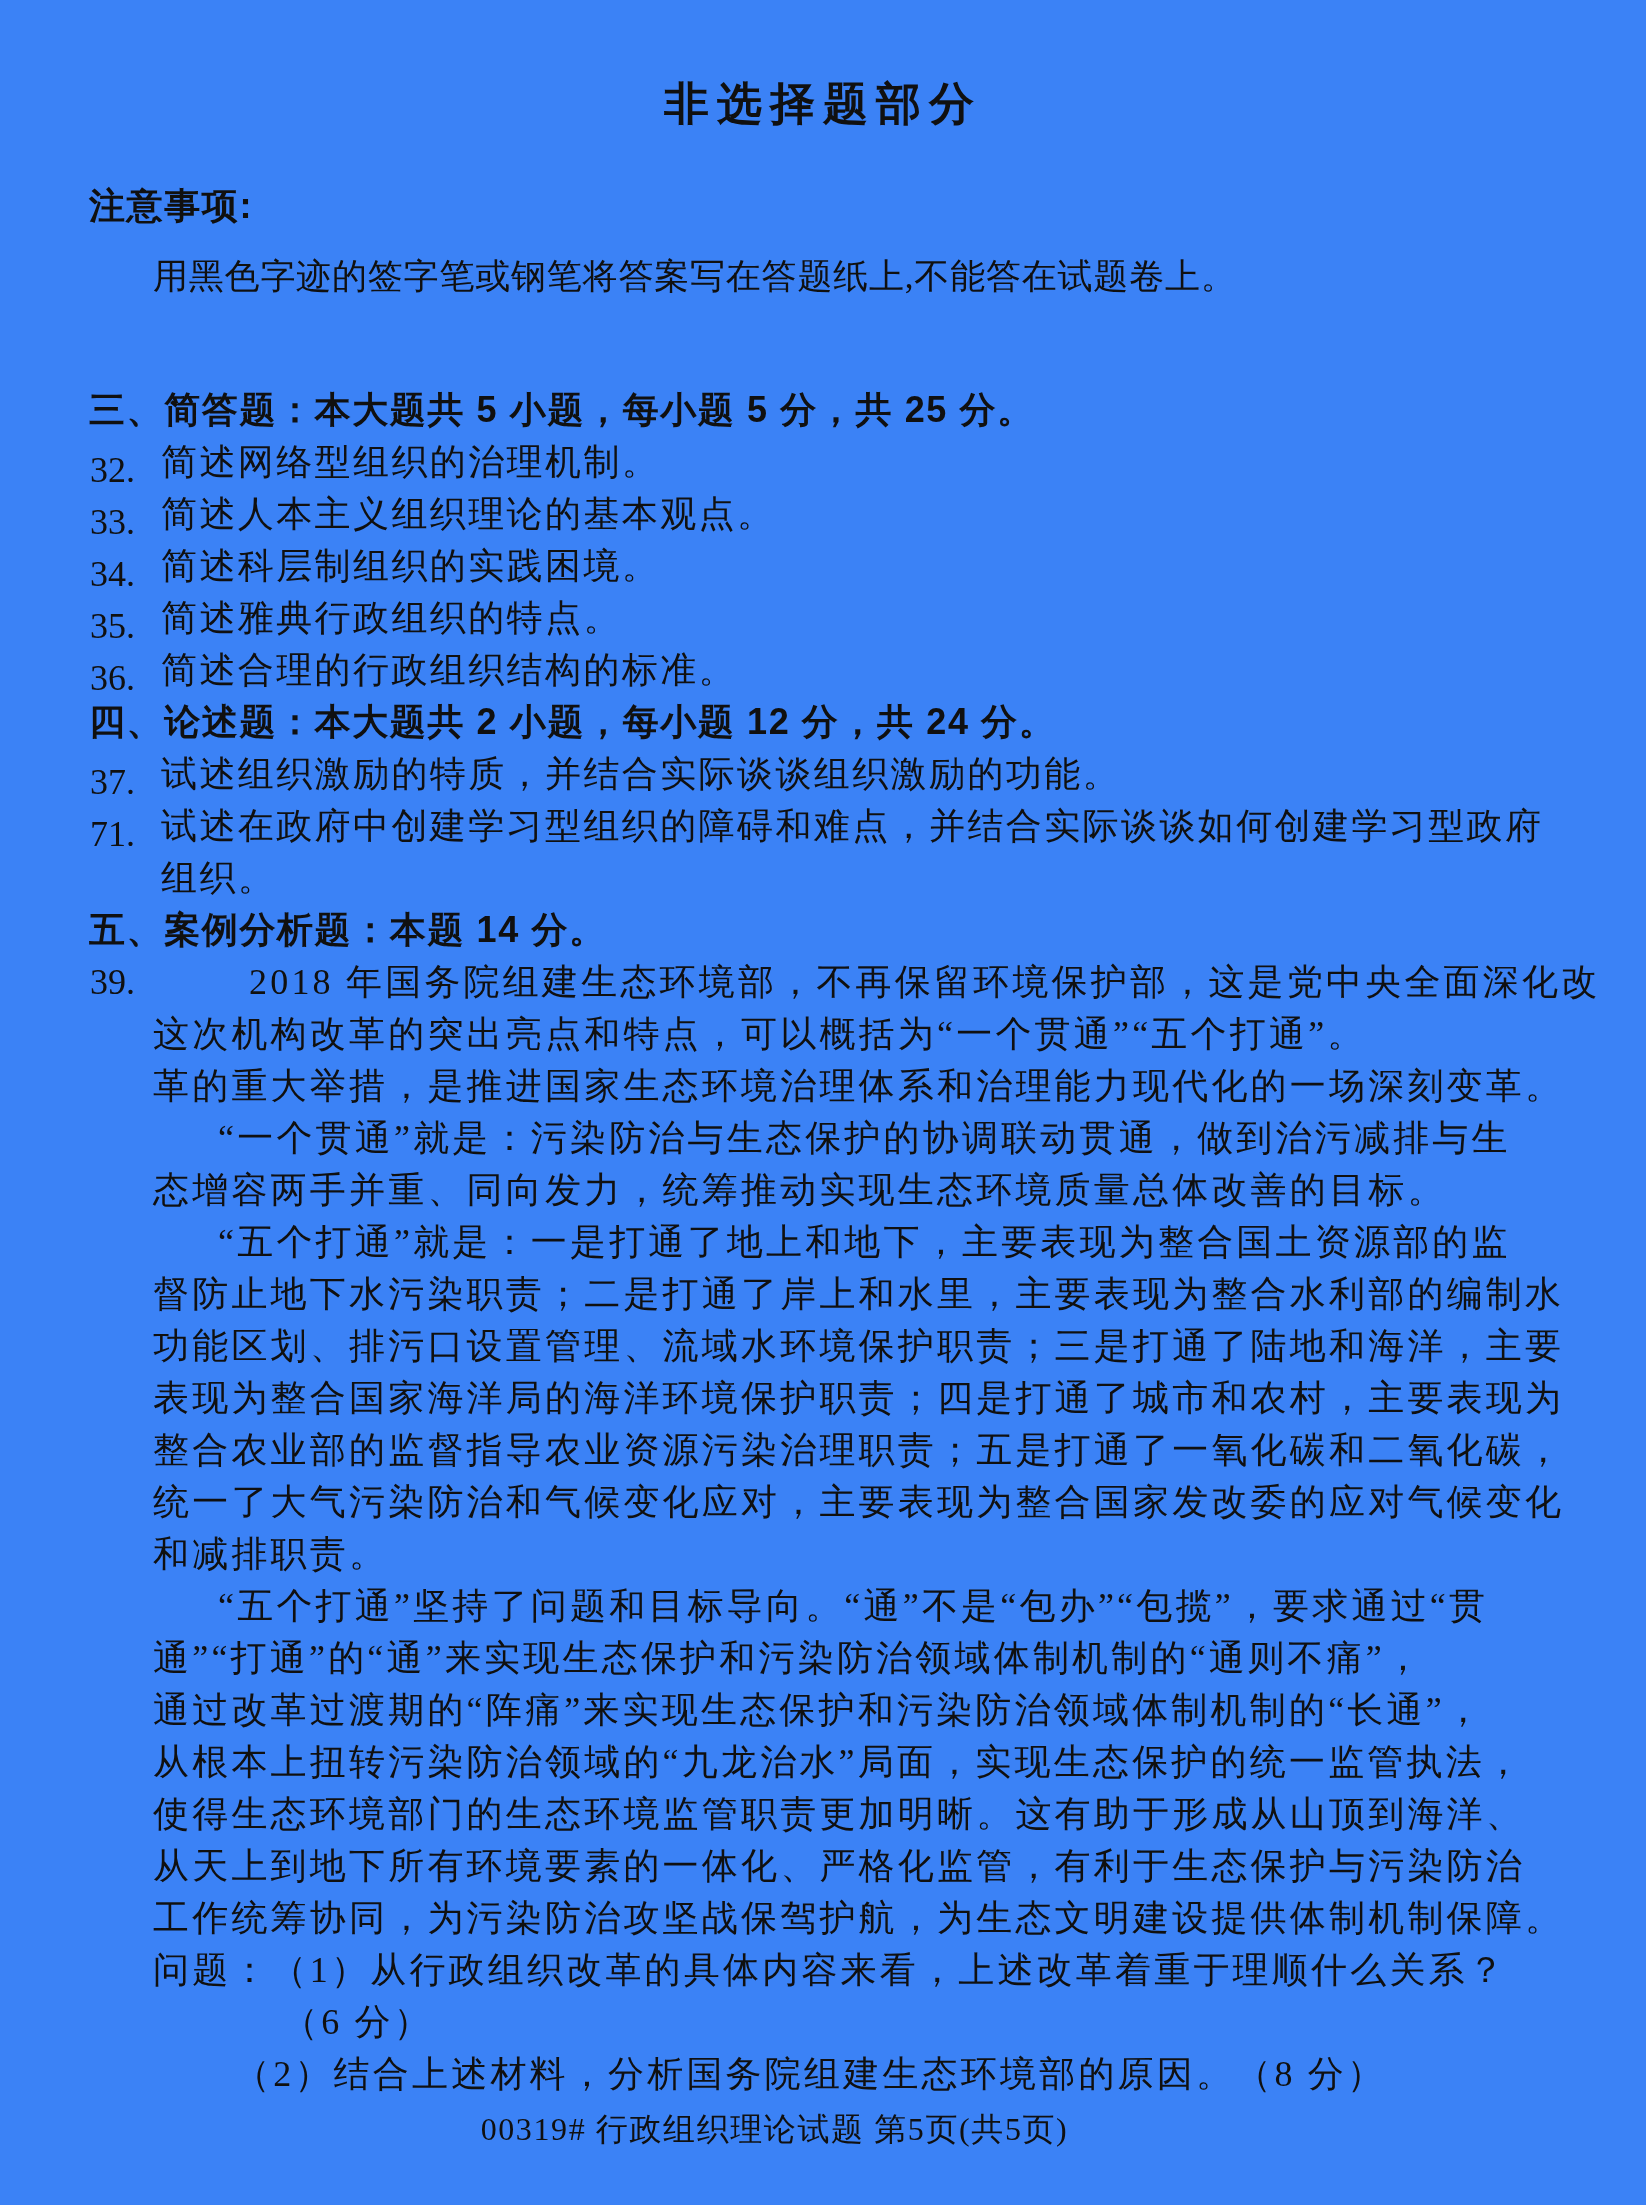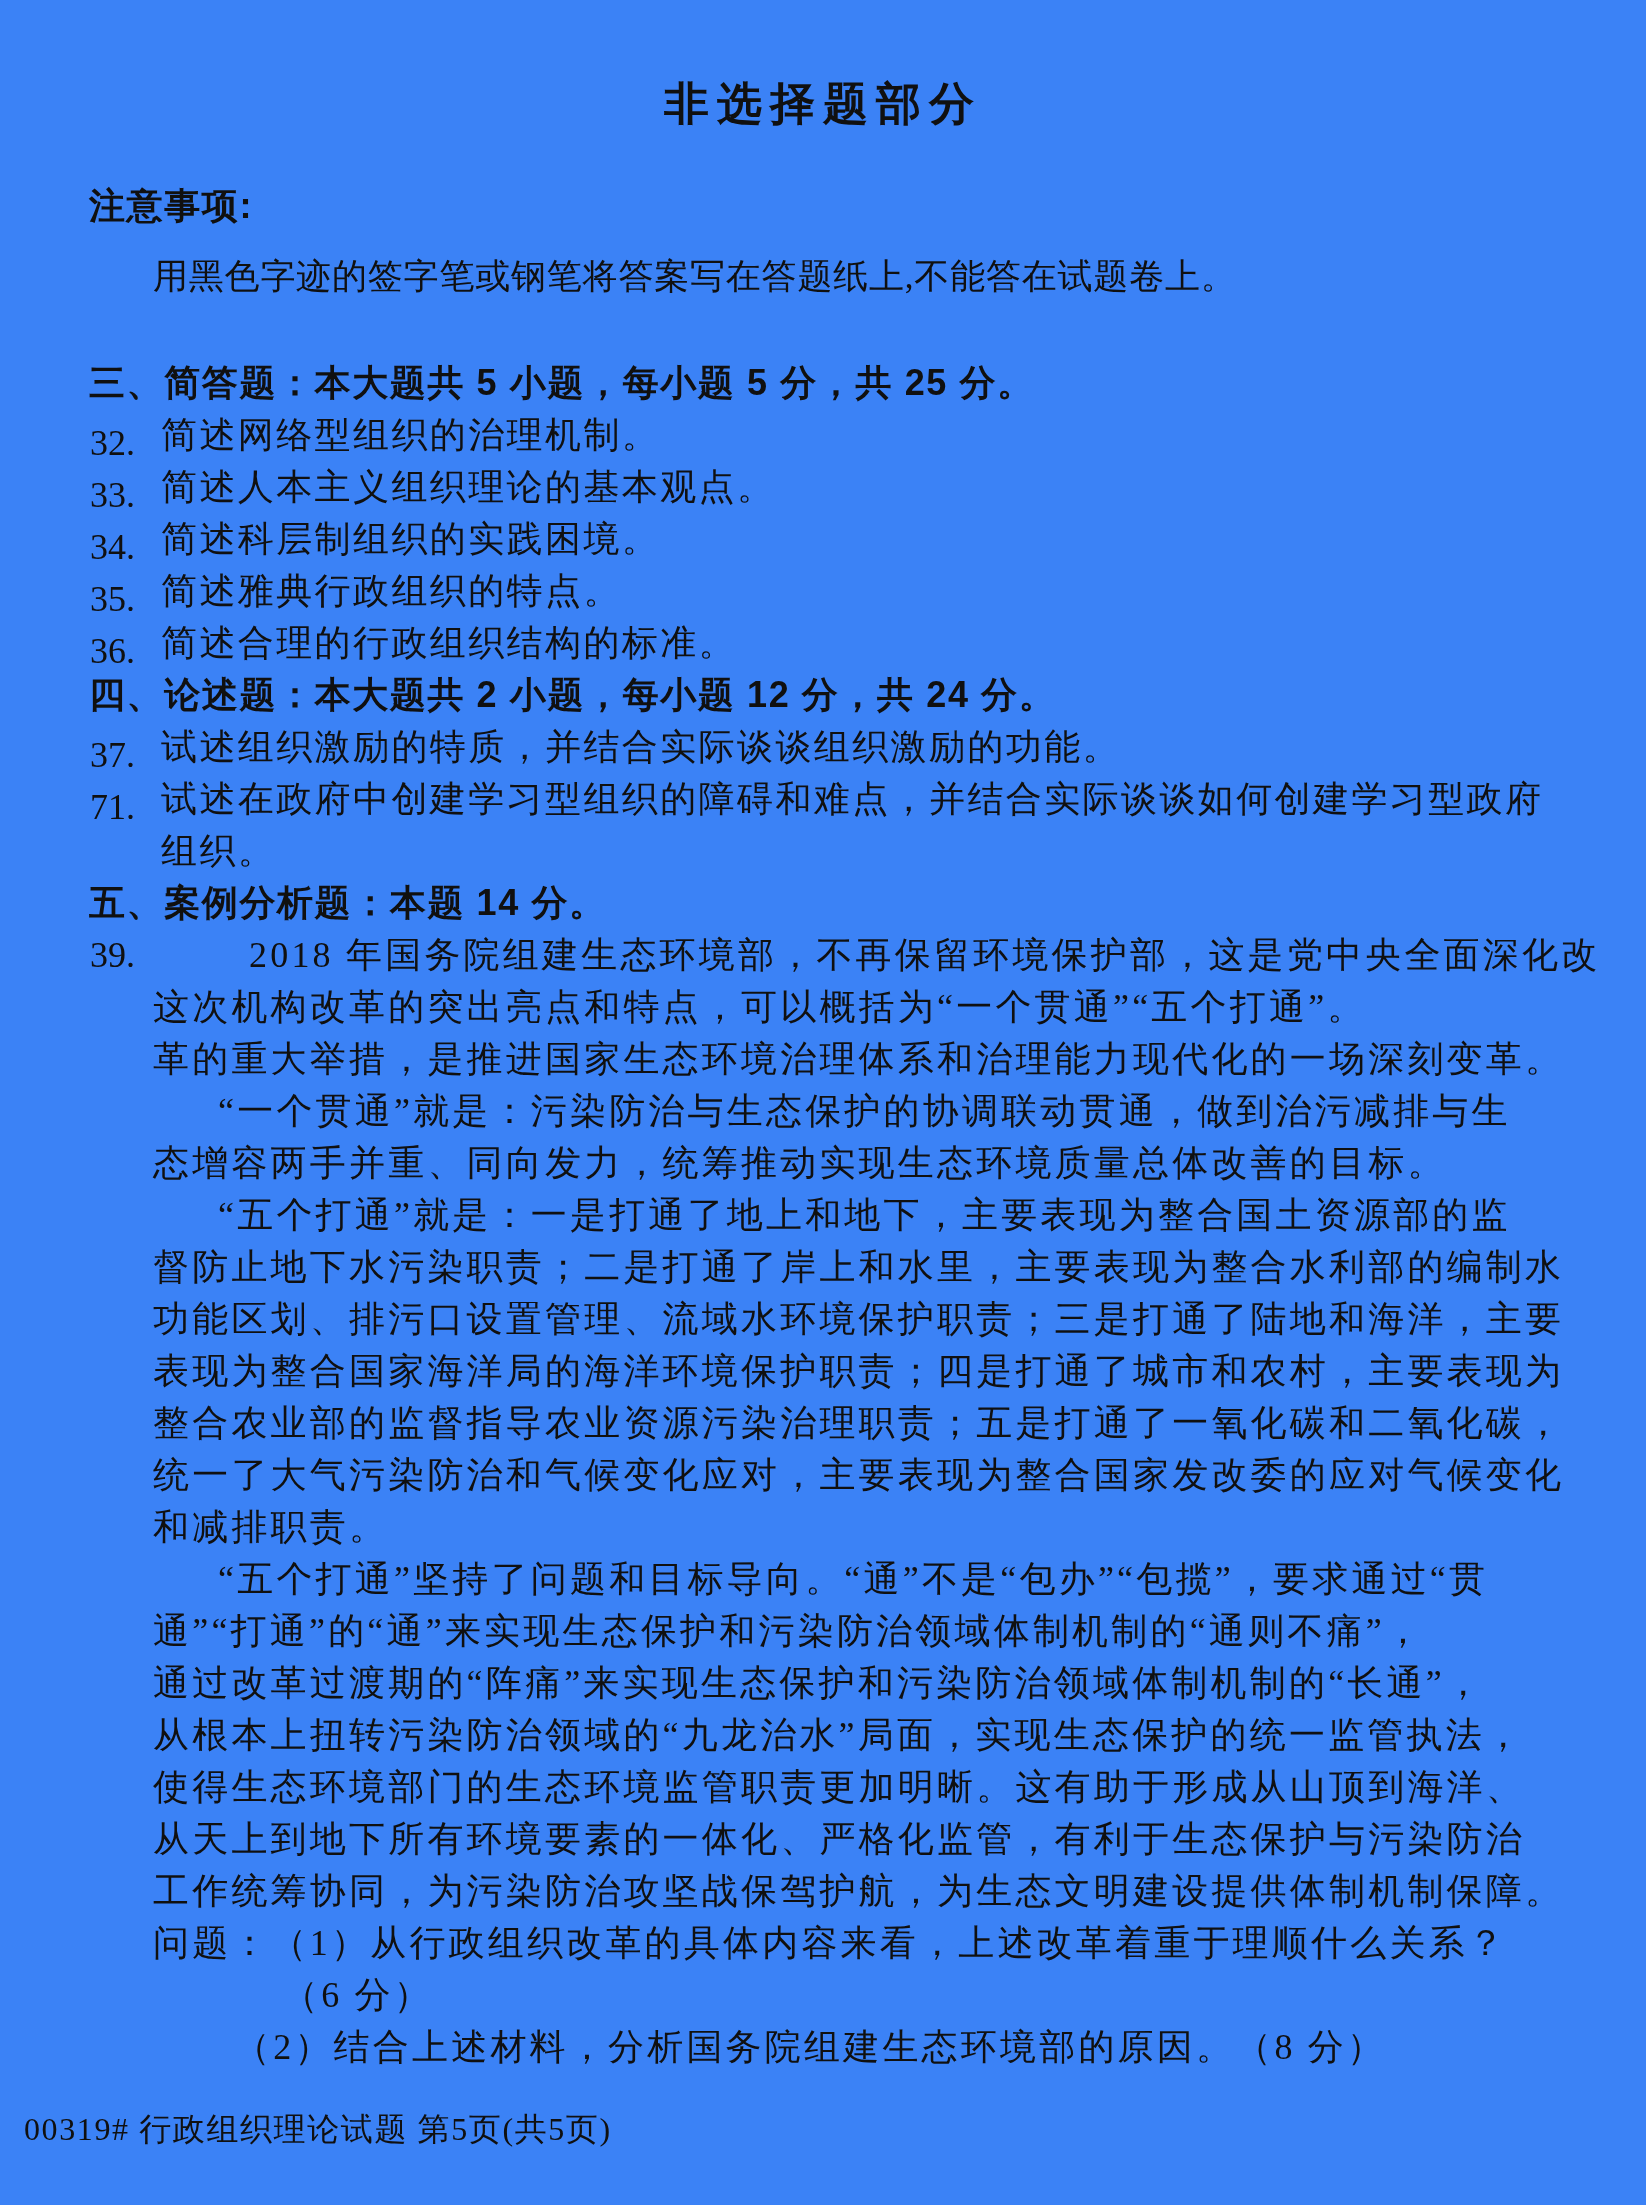--- a/index.html
+++ b/index.html
@@ -19,40 +19,40 @@
   }
   .notice-head {
     position:absolute; top:182px; left:89px;
     font-family:"Liberation Sans","DejaVu Sans",sans-serif;
     font-weight:700; font-size:36px; letter-spacing:1.6px;
   }
   .notice-body {
     position:absolute; top:253px; left:153px;
     font-size:35px; letter-spacing:0.8px;
   }
-  .rows { position:absolute; top:357px; left:0; width:1389px; }
+  .rows { position:absolute; top:384px; left:0; width:1389px; }
   .row { height:52px; line-height:52px; white-space:nowrap; }
   .sec {
     margin-left:89px;
     font-family:"Liberation Sans","DejaVu Sans",sans-serif;
     font-weight:700; font-size:36px; letter-spacing:1.6px;
   }
   .q { position:relative; font-size:36px; letter-spacing:2.4px; }
   .q .n { position:absolute; left:90px; letter-spacing:0;margin-top:8px; }
   .q .t { display:block; margin-left:161px; }
   .c { position:relative; font-size:36px; letter-spacing:3.2px; }
   .c .n { position:absolute; left:90px; letter-spacing:0; font-size:36px; }
   .m190 { margin-left:153px; }
   .m270 { margin-left:218px; }
   .m290 { margin-left:234px; }
   .m308 { margin-left:249px; }
   .m350 { margin-left:282px; }
   .page-footer {
     position:absolute; top:2108px; left:0; width:1549px;
-    font-size:32px; letter-spacing:1.6px;margin-left:24px;
+    text-align:center; font-size:32px; letter-spacing:1.6px;
   }
 </style>
 </head>
 <body>
 
 <div class="page">
 
   <div class="exam-title">非选择题部分</div>
 
   <div class="notice-head">注意事项:</div>

